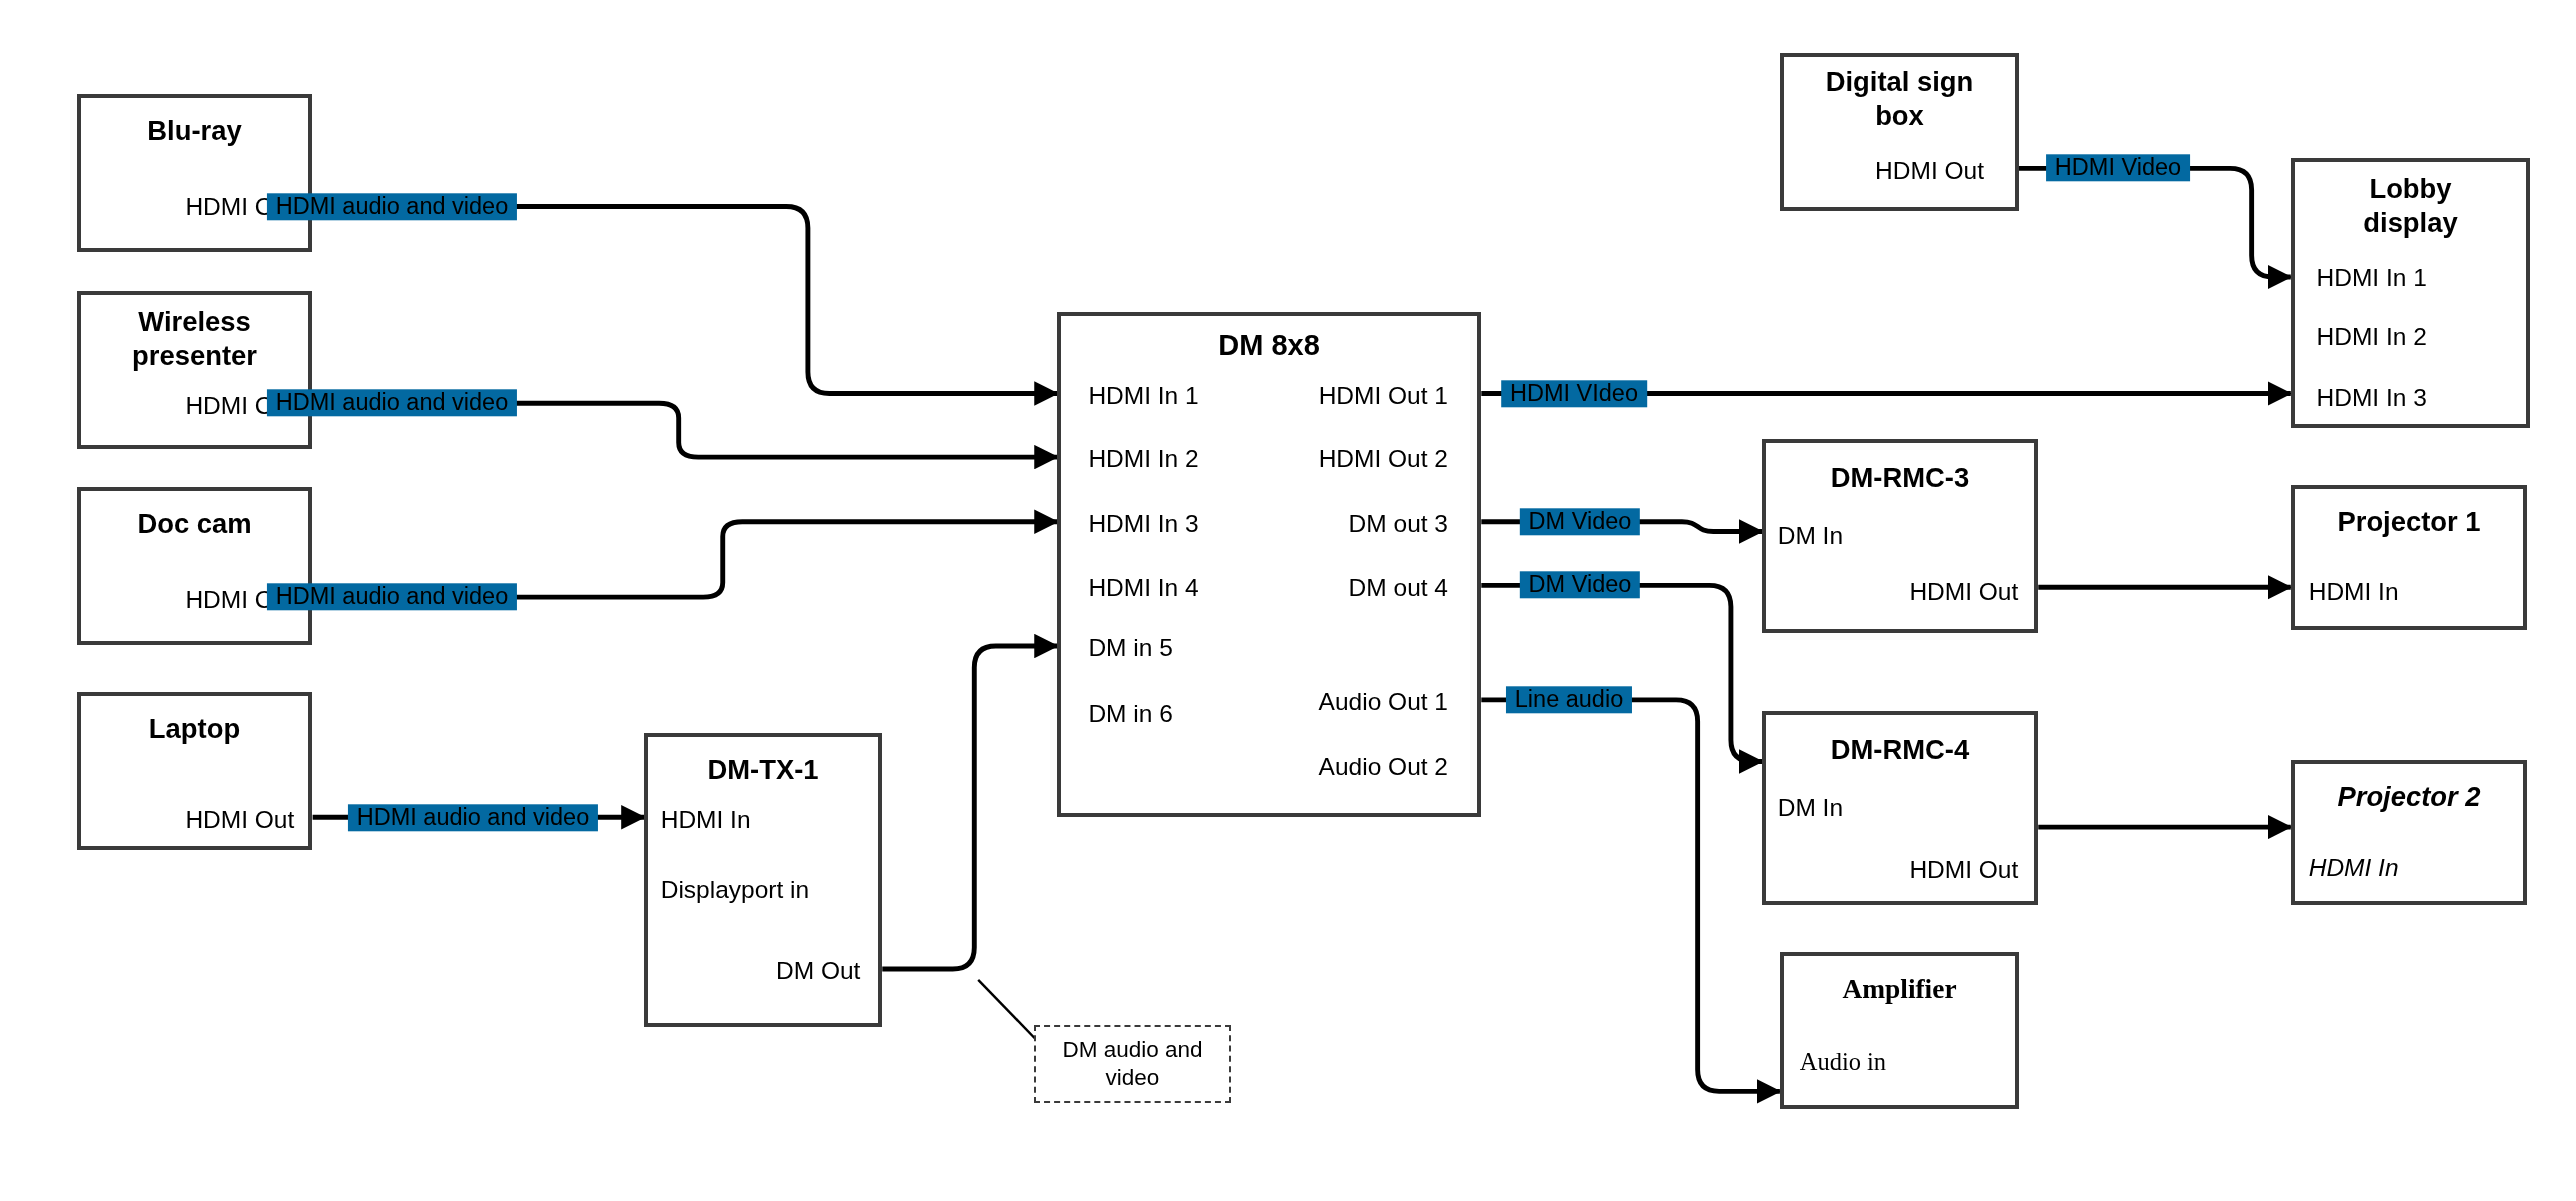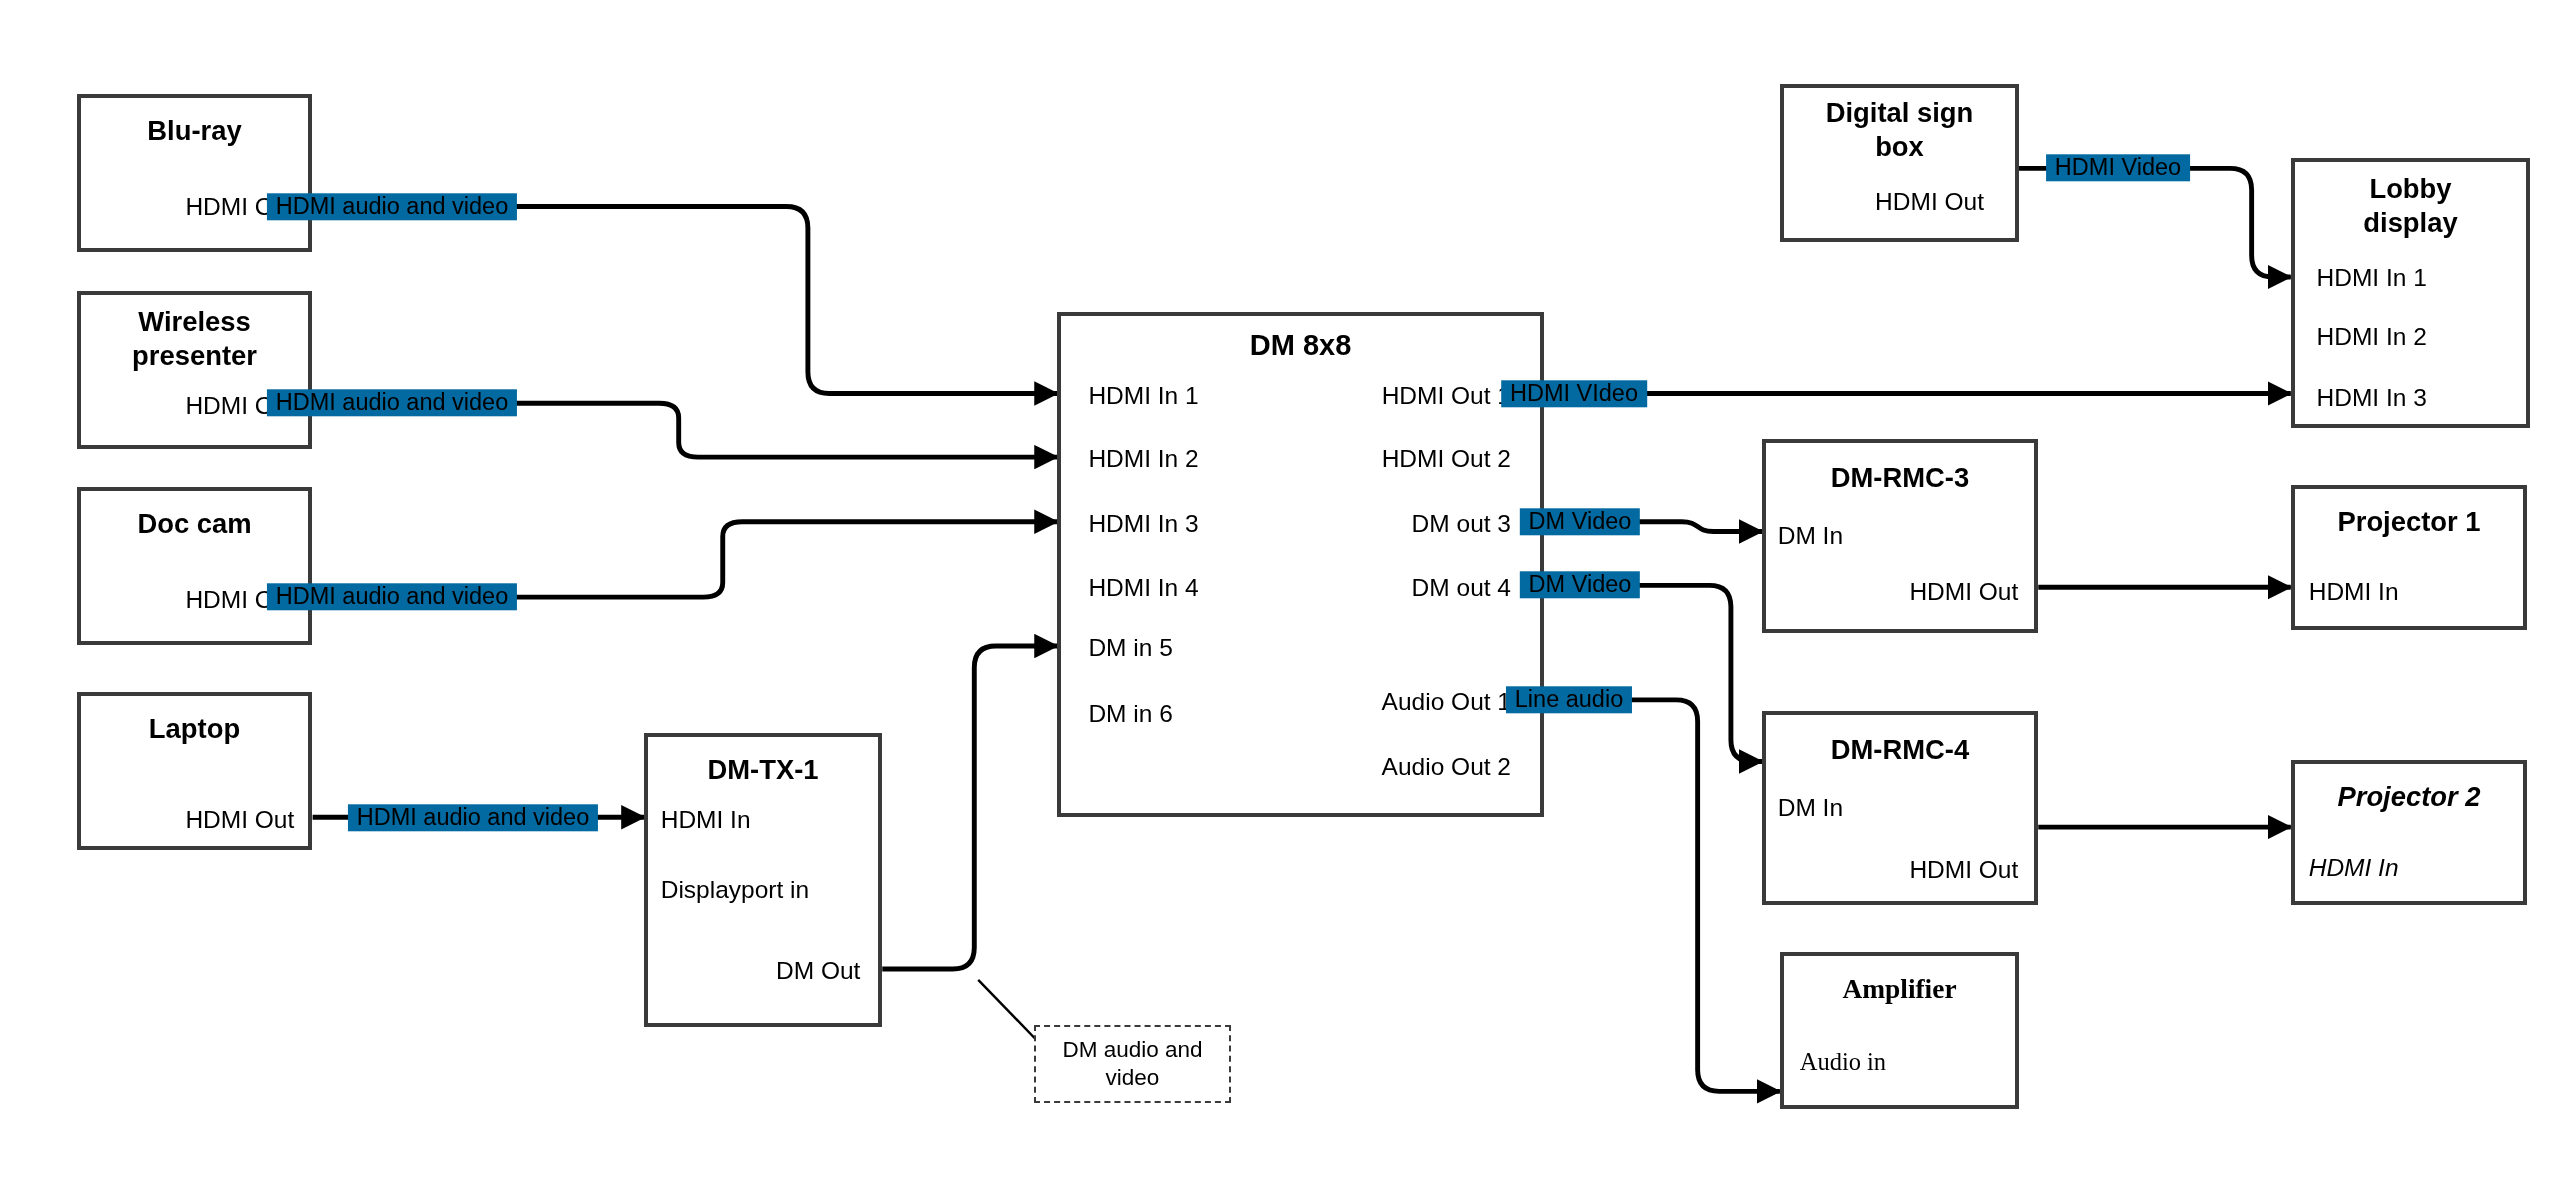--- a/index.html
+++ b/index.html
@@ -79,37 +79,37 @@
     <span class="port" style="right:13.7px;top:109px;">HDMI Out</span>
   </div>
 
   <div class="node" style="left:644px;top:733px;width:238px;height:294px;">
     <span class="title" style="top:15.7px;text-align:center;">DM-TX-1</span>
     <span class="port" style="left:12.7px;top:68px;">HDMI In</span>
     <span class="port" style="left:12.7px;top:138px;">Displayport in</span>
     <span class="port" style="right:17.6px;top:219px;">DM Out</span>
   </div>
 
-  <div class="node" style="left:1057px;top:312px;width:487px;height:505px;">
+  <div class="node" style="left:1057px;top:312px;width:424px;height:505px;">
     <span class="title" style="top:11.7px;font-size:29px;">DM 8x8</span>
     <span class="port" style="left:27.4px;top:65px;">HDMI In 1</span>
     <span class="port" style="left:27.4px;top:128px;">HDMI In 2</span>
     <span class="port" style="left:27.4px;top:193px;">HDMI In 3</span>
     <span class="port" style="left:27.4px;top:257px;">HDMI In 4</span>
     <span class="port" style="left:27.4px;top:317px;">DM in 5</span>
     <span class="port" style="left:27.4px;top:383px;">DM in 6</span>
     <span class="port" style="right:29px;top:65px;">HDMI Out 1</span>
     <span class="port" style="right:29px;top:128px;">HDMI Out 2</span>
     <span class="port" style="right:29px;top:193px;">DM out 3</span>
     <span class="port" style="right:29px;top:257px;">DM out 4</span>
     <span class="port" style="right:29px;top:371px;">Audio Out 1</span>
     <span class="port" style="right:29px;top:436px;">Audio Out 2</span>
   </div>
 
-  <div class="node" style="left:1780px;top:53px;width:239px;height:158px;margin-top:31px;">
+  <div class="node" style="left:1780px;top:53px;width:239px;height:158px;">
     <span class="title wrap" style="top:7.8px;">Digital sign box</span>
     <span class="port" style="right:31px;top:99px;">HDMI Out</span>
   </div>
 
   <div class="node" style="left:2291px;top:158px;width:239px;height:270px;">
     <span class="title wrap" style="top:9.8px;">Lobby display</span>
     <span class="port" style="left:21.5px;top:101px;">HDMI In 1</span>
     <span class="port" style="left:21.5px;top:160px;">HDMI In 2</span>
     <span class="port" style="left:21.5px;top:221px;">HDMI In 3</span>
   </div>

